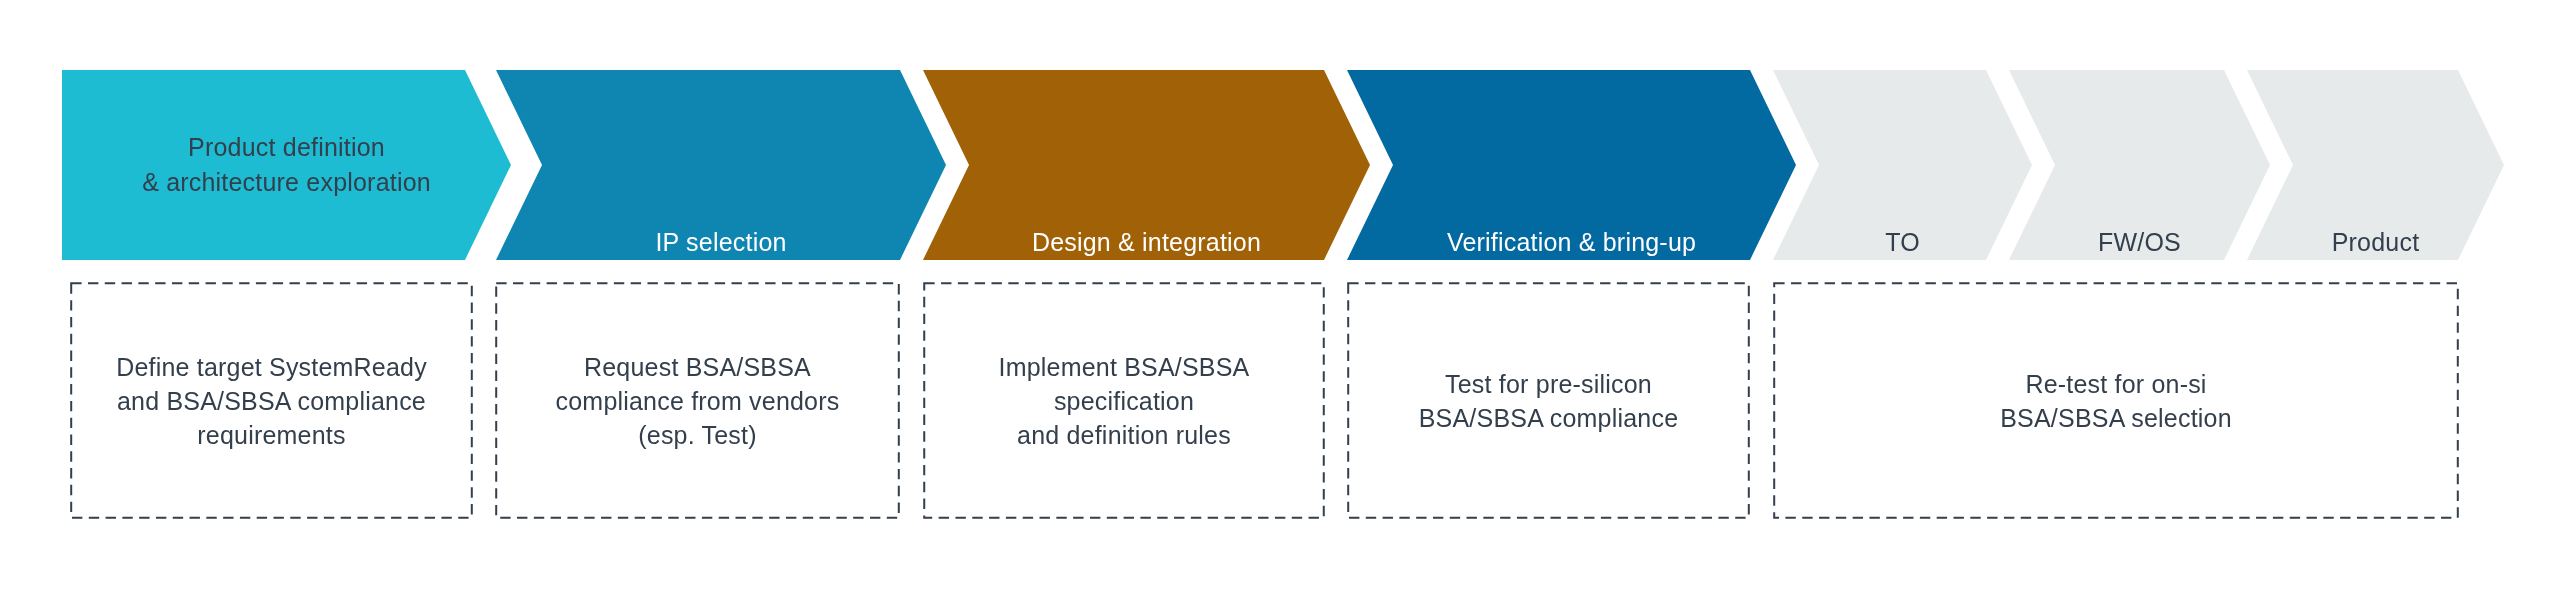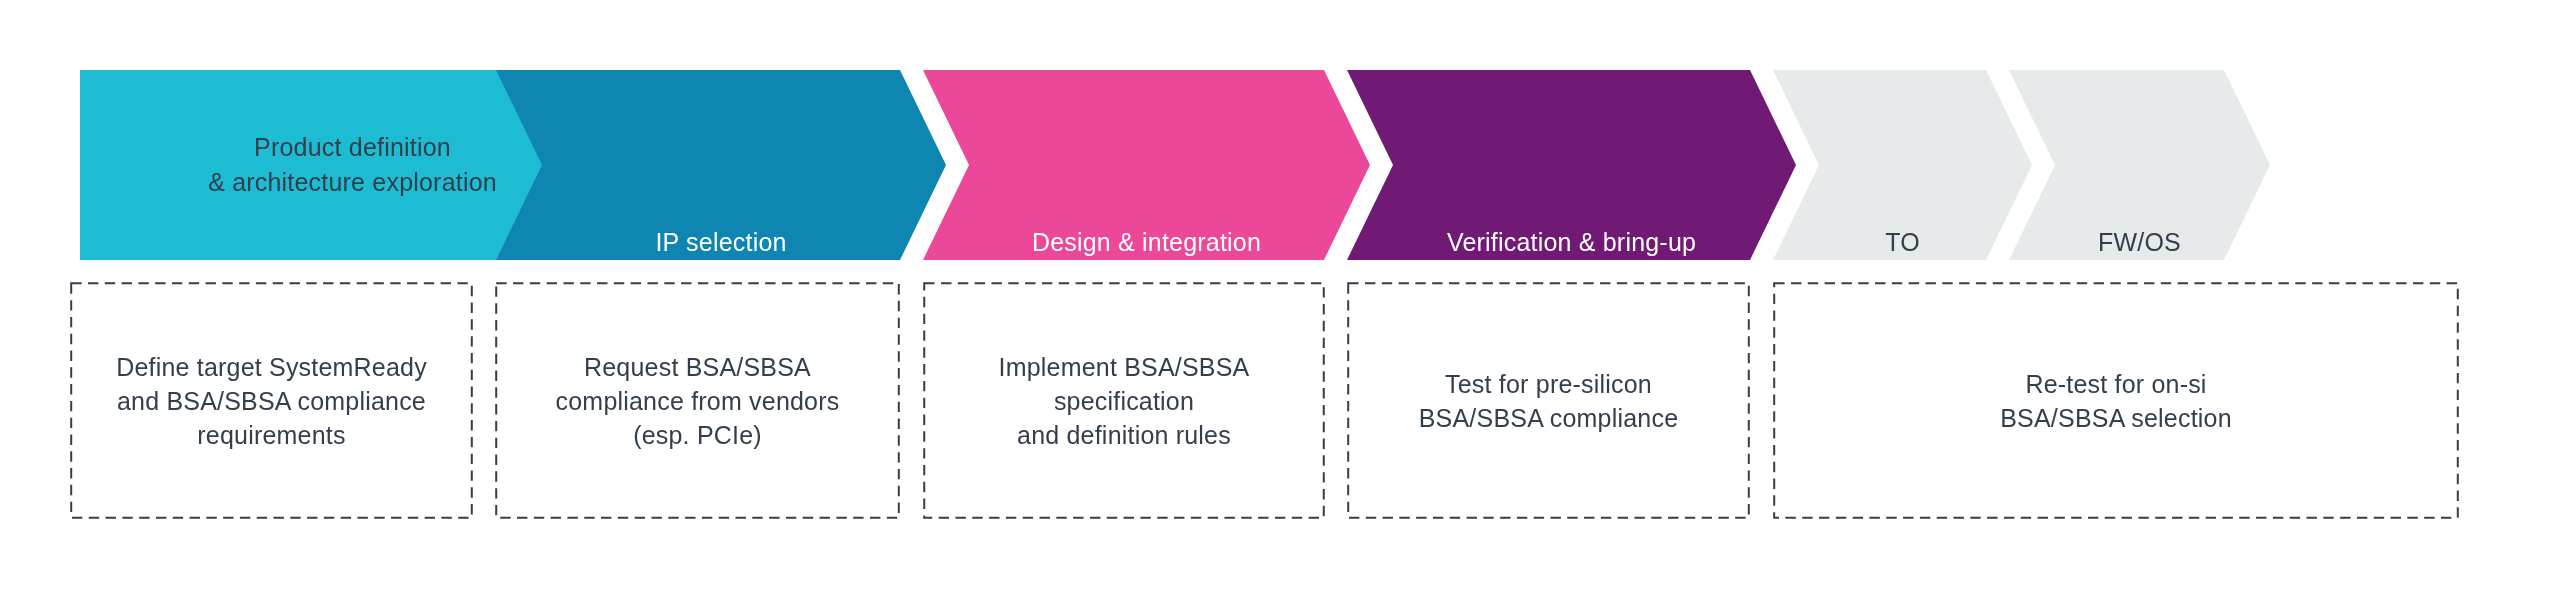--- a/index.html
+++ b/index.html
@@ -28,21 +28,21 @@
   }
   .chev-flat {
     clip-path: polygon(0 0, calc(100% - 46px) 0, 100% 50%, calc(100% - 46px) 100%, 0 100%);
   }
   .chev-label {
     font-size: 25px;
     line-height: 35px;
     white-space: pre-line;
     letter-spacing: 0.2px;
   }
-  .chev-1 { left: 80px;   width: 449px; padding-left: 48px; }
+  .chev-1 { left: 62px;   width: 449px; }
   .chev-2 { left: 496px;  width: 450px; }
   .chev-3 { left: 923px; width: 447px; }
   .chev-4 { left: 1347px; width: 449px; }
   .chev-5 { left: 1773px; width: 259px; }
   .chev-6 { left: 2009px; width: 261px; }
   .chev-7 { left: 2247px; width: 257px; }
 
   
   .task-box {
     position: absolute;
@@ -77,53 +77,56 @@
 
   <div class="chevron chev-flat chev-1" style="background-color: rgb(30, 188, 210); color: rgb(51, 63, 76);">
     <span class="chev-label">Product definition
 &amp; architecture exploration</span>
   </div>
 
   <div class="chevron chev-notch chev-2" style="background-color: rgb(15, 134, 178); color: rgb(255, 255, 255);">
     <span class="chev-label">IP selection</span>
   </div>
 
-  <div class="chevron chev-notch chev-3" style="background-color: #ec4899; color: rgb(255, 255, 255);">
+  <div class="chevron chev-notch chev-3" style="background-color: #a16207; color: rgb(255, 255, 255);">
     <span class="chev-label">Design &amp; integration</span>
   </div>
 
-  <div class="chevron chev-notch chev-4" style="background-color: #701a75; color: rgb(255, 255, 255);">
+  <div class="chevron chev-notch chev-4" style="background-color: #0369a1; color: rgb(255, 255, 255);">
     <span class="chev-label">Verification &amp; bring-up</span>
   </div>
 
   <div class="chevron chev-notch chev-6" style="background-color: rgb(230, 234, 234); color: rgb(51, 63, 76);">
     <span class="chev-label">FW/OS</span>
   </div>
 
   <div class="chevron chev-notch chev-5" style="background-color: rgb(230, 234, 234); color: rgb(51, 63, 76);">
     <span class="chev-label">TO</span>
   </div>
 
+  <div class="chevron chev-notch chev-7" style="background-color: rgb(230, 234, 234); color: rgb(51, 63, 76);">
+    <span class="chev-label">Product</span>
+  </div>
 
   <div class="task-box box-1" style="color: rgb(51, 63, 76);">
     <svg class="box-border" width="403" height="237" viewBox="0 0 504 296">
       <rect x="1.5" y="1.5" width="501" height="293" fill="none" stroke-width="2.5" stroke-dasharray="13 8" stroke="#333f4c"></rect>
     </svg>
     <span class="task-label">Define target SystemReady
 and BSA/SBSA compliance
 requirements</span>
   </div>
 
   <div class="task-box box-2" style="color: rgb(51, 63, 76);">
     <svg class="box-border" width="405" height="237" viewBox="0 0 506 296">
       <rect x="1.5" y="1.5" width="503" height="293" fill="none" stroke-width="2.5" stroke-dasharray="13 8" stroke="#333f4c"></rect>
     </svg>
     <span class="task-label">Request BSA/SBSA
 compliance from vendors
-(esp. PCIe)</span>
+(esp. Test)</span>
   </div>
 
   <div class="task-box box-3" style="color: rgb(51, 63, 76);">
     <svg class="box-border" width="402" height="237" viewBox="0 0 502 296">
       <rect x="1.5" y="1.5" width="499" height="293" fill="none" stroke-width="2.5" stroke-dasharray="13 8" stroke="#333f4c"></rect>
     </svg>
     <span class="task-label">Implement BSA/SBSA
 specification
 and definition rules</span>
   </div>

